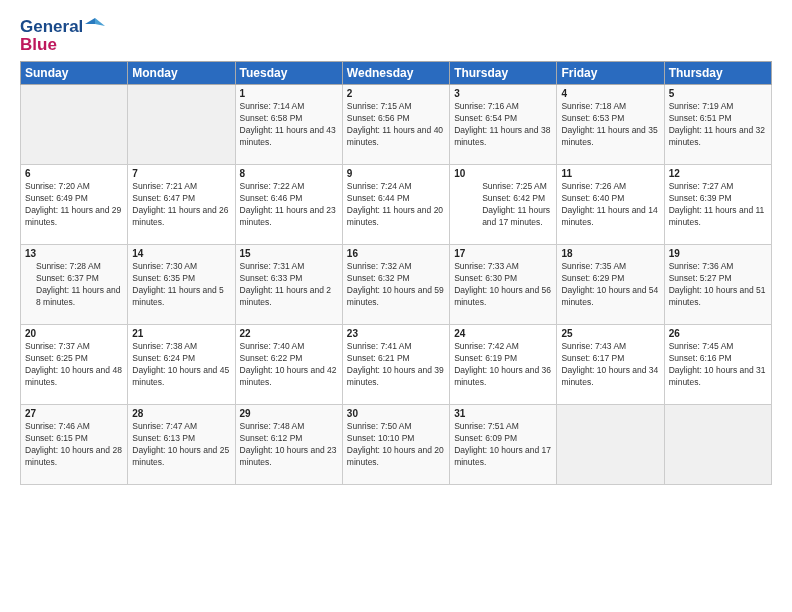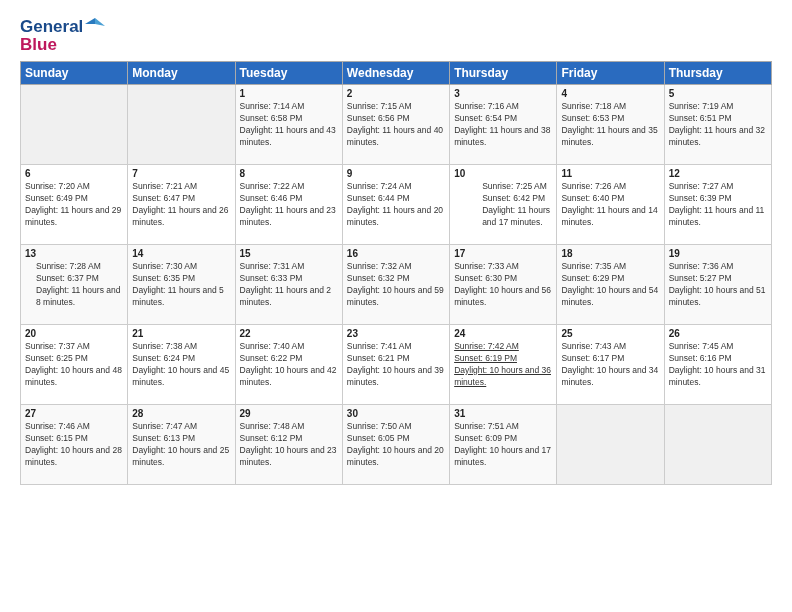--- a/index.html
+++ b/index.html
@@ -257,21 +257,21 @@
 Daylight: 10 hours and 42 minutes.</div>
           </td>
           <td>
             <span class="day-num">23</span>
             <div class="day-info" style="white-space: pre-line;">Sunrise: 7:41 AM
 Sunset: 6:21 PM
 Daylight: 10 hours and 39 minutes.</div>
           </td>
           <td>
             <span class="day-num">24</span>
-            <div class="day-info" style="white-space: pre-line; text-decoration: underline;">Sunrise: 7:42 AM
+            <div class="day-info" style="white-space: pre-line;">Sunrise: 7:42 AM
 Sunset: 6:19 PM
 Daylight: 10 hours and 36 minutes.</div>
           </td>
           <td>
             <span class="day-num">25</span>
             <div class="day-info" style="white-space: pre-line;">Sunrise: 7:43 AM
 Sunset: 6:17 PM
 Daylight: 10 hours and 34 minutes.</div>
           </td>
           <td>
@@ -296,21 +296,21 @@
           </td>
           <td>
             <span class="day-num">29</span>
             <div class="day-info" style="white-space: pre-line;">Sunrise: 7:48 AM
 Sunset: 6:12 PM
 Daylight: 10 hours and 23 minutes.</div>
           </td>
           <td>
             <span class="day-num">30</span>
             <div class="day-info" style="white-space: pre-line;">Sunrise: 7:50 AM
-Sunset: 6:05 PM
+Sunset: 10:10 PM
 Daylight: 10 hours and 20 minutes.</div>
           </td>
           <td>
             <span class="day-num">31</span>
             <div class="day-info" style="white-space: pre-line;">Sunrise: 7:51 AM
 Sunset: 6:09 PM
 Daylight: 10 hours and 17 minutes.</div>
           </td>
           <td class="empty"></td>
           <td class="empty"></td>

